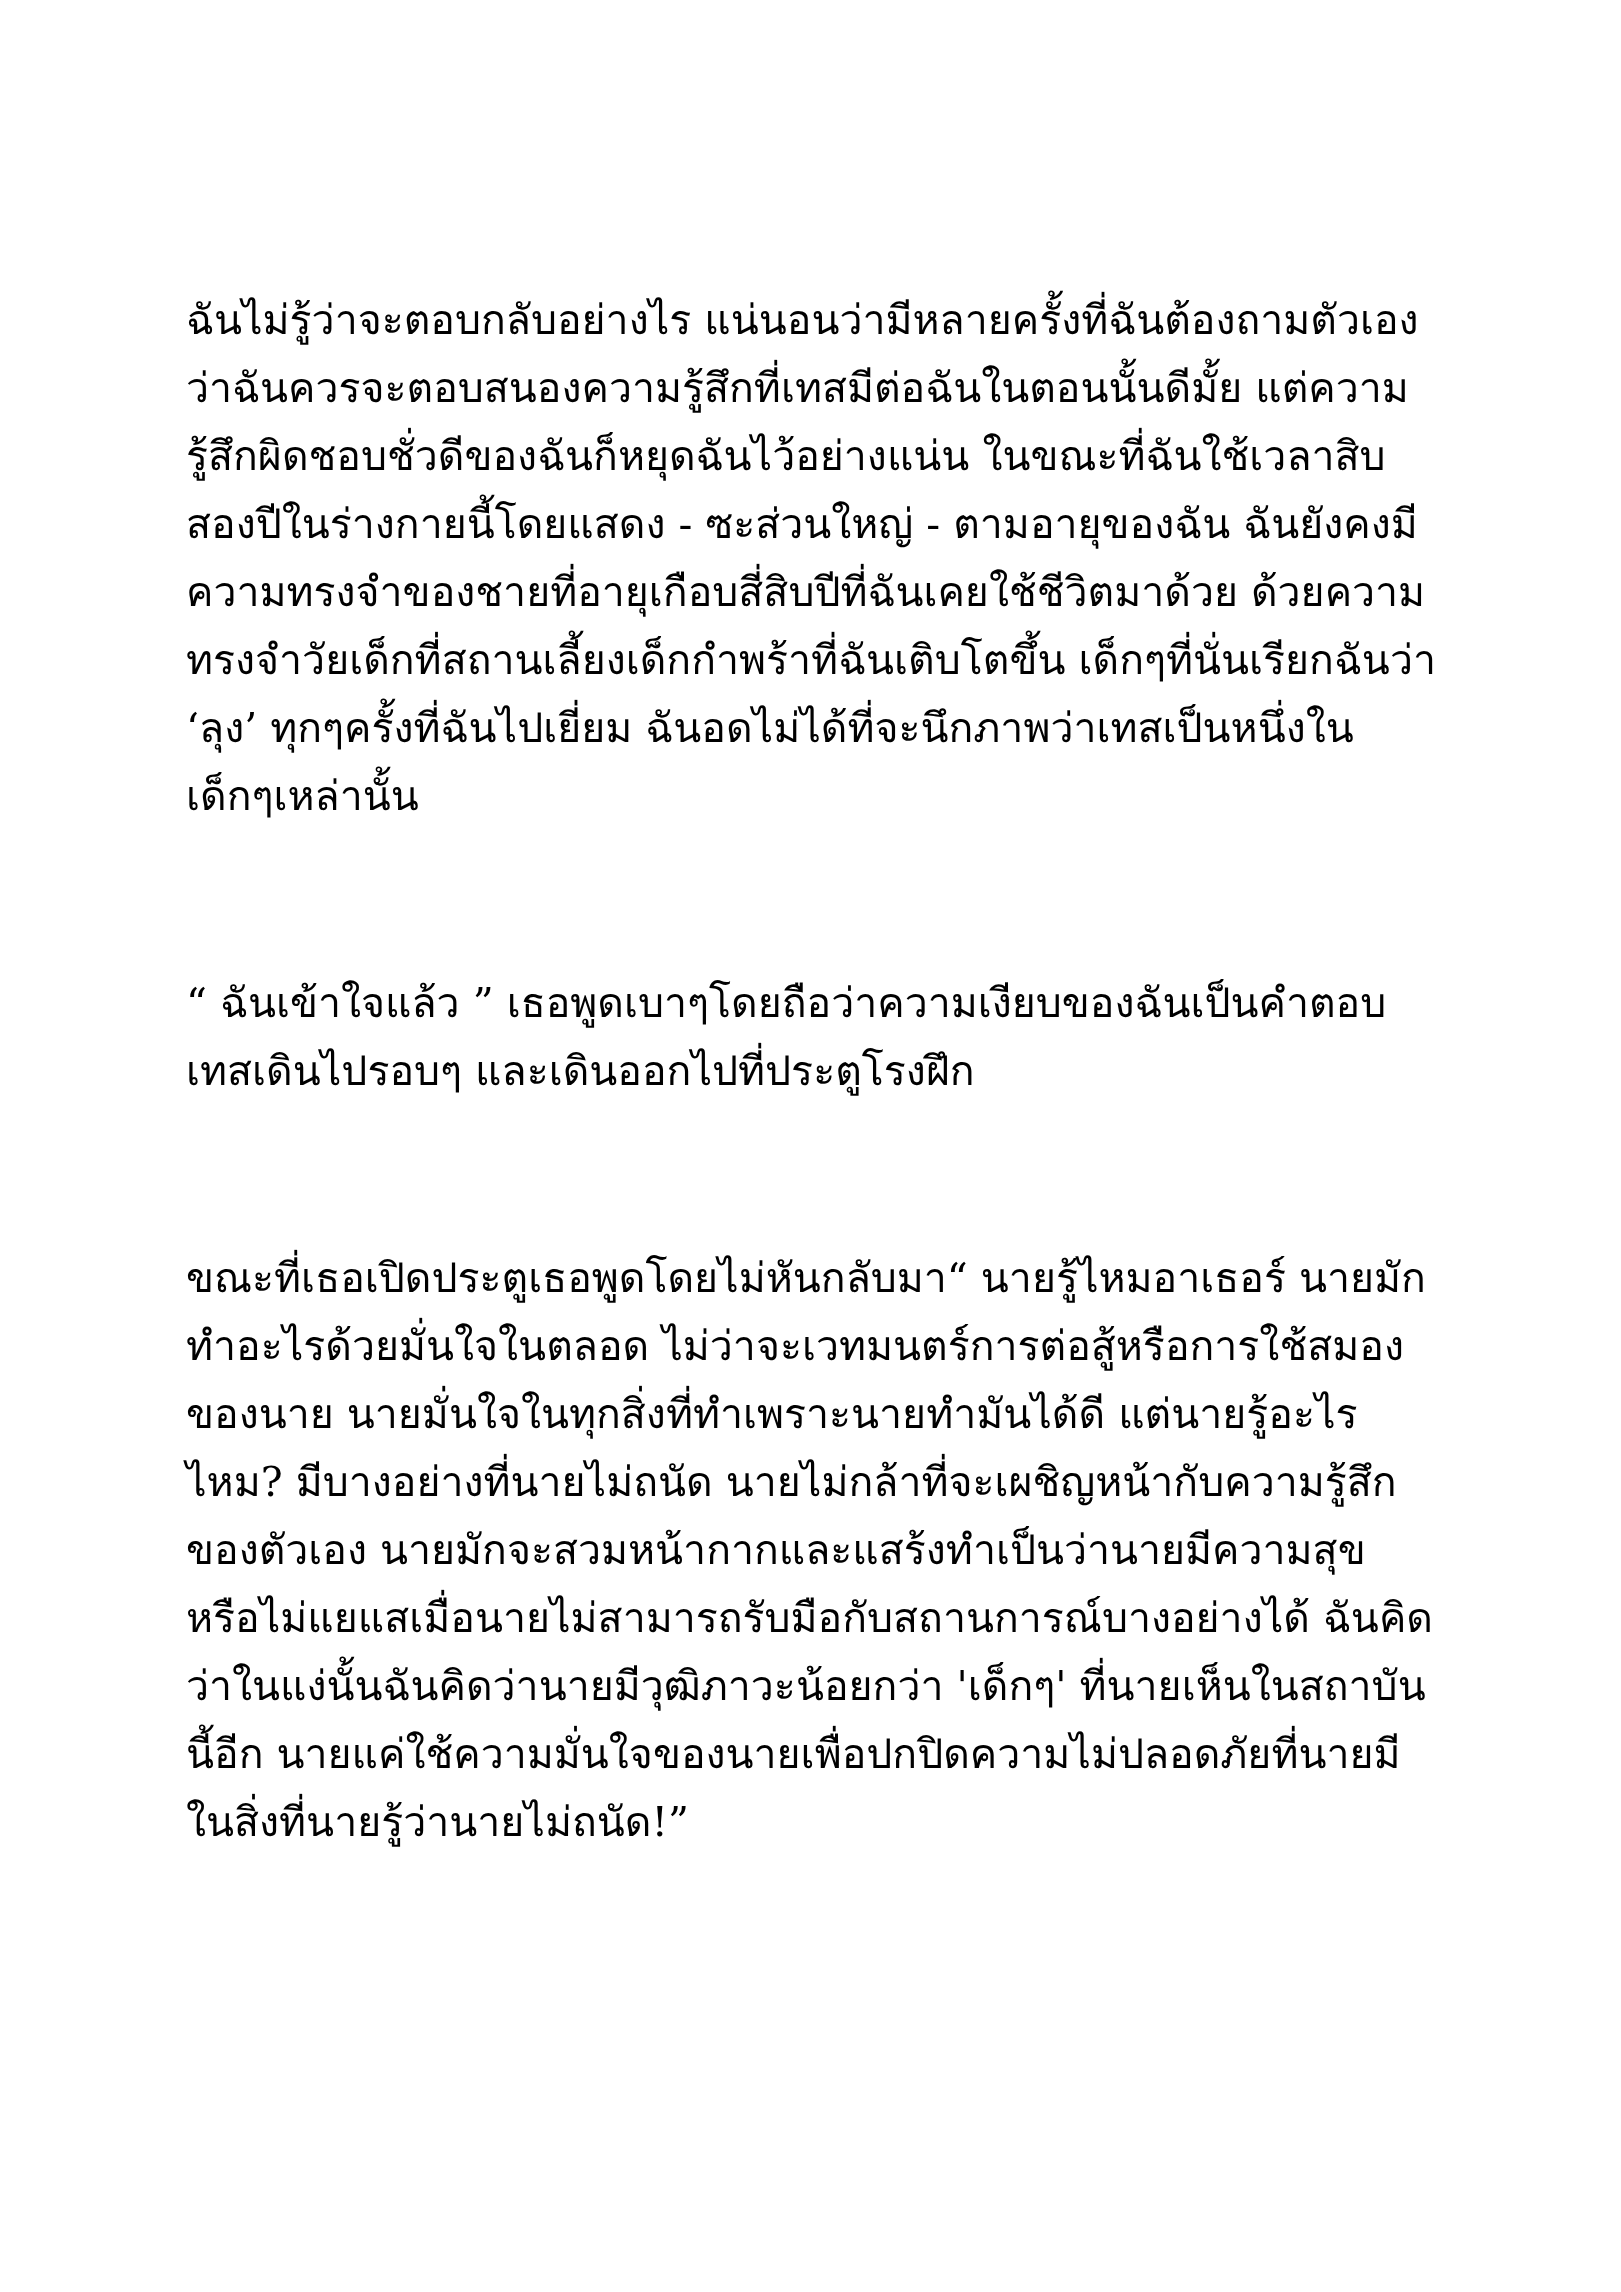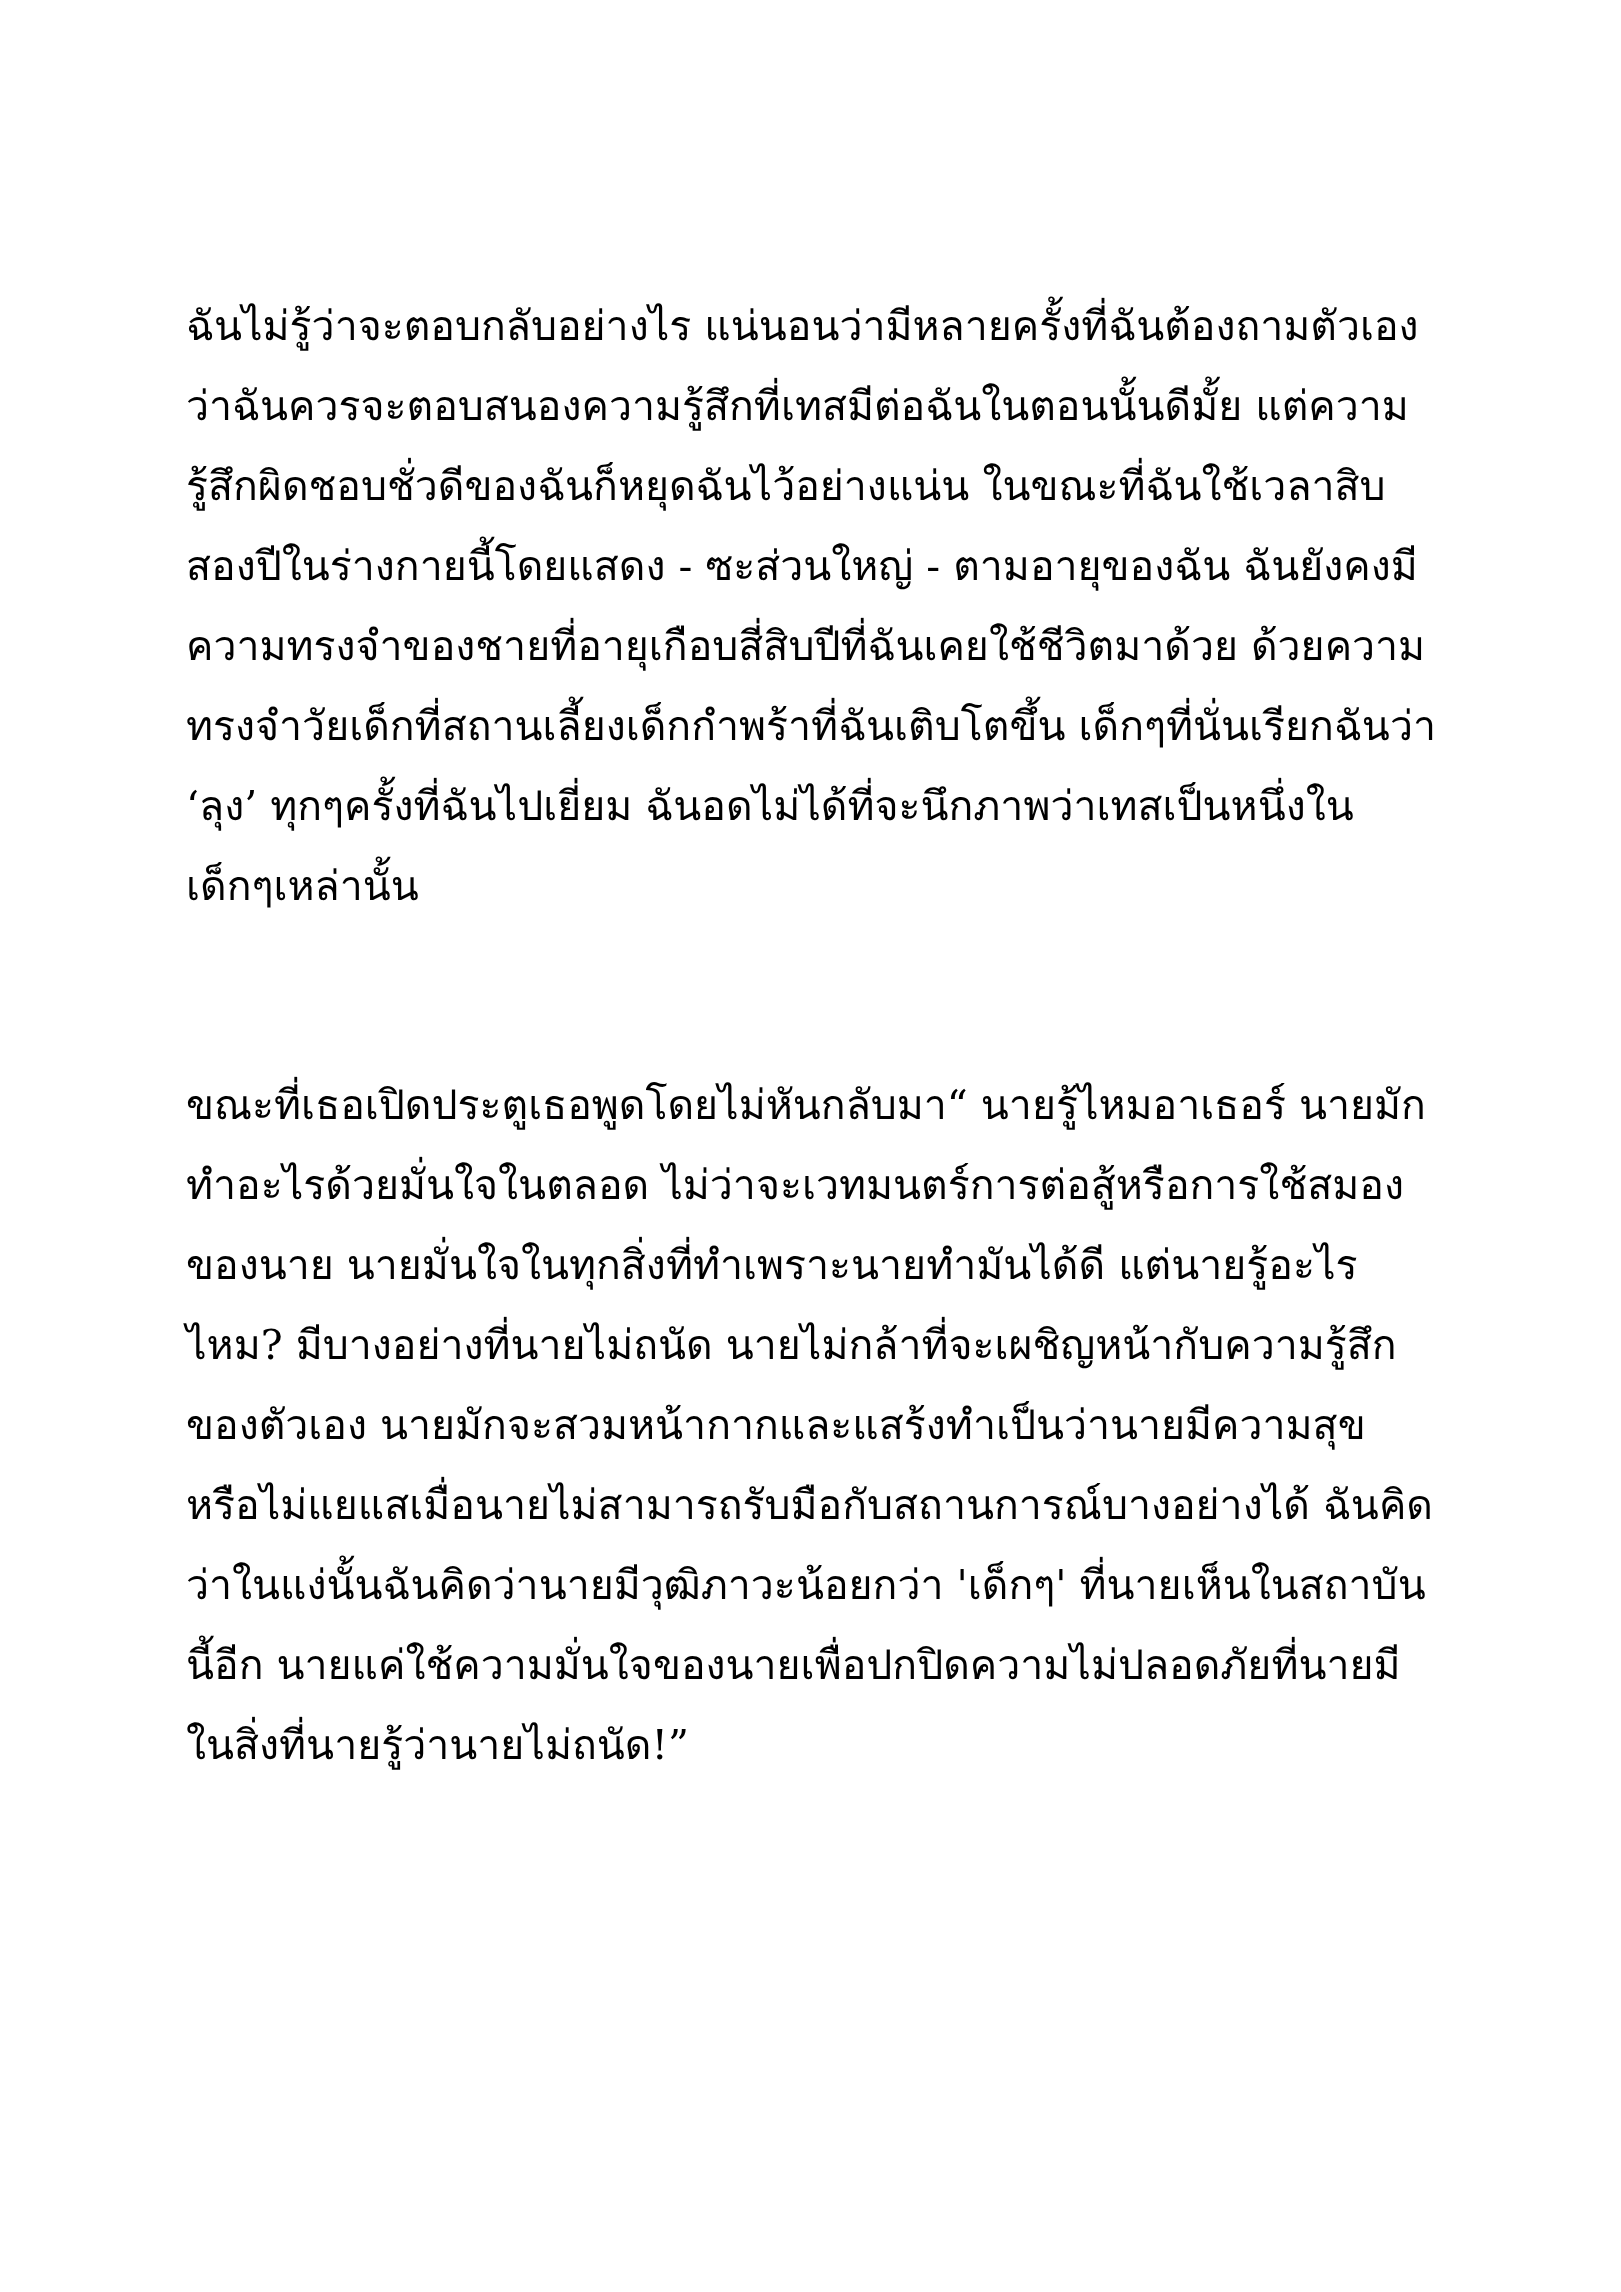--- a/index.html
+++ b/index.html
@@ -12,35 +12,36 @@
     width: 1621px;
     height: 2293px;
     margin: 0 auto;
     background: #ffffff;
     color: #000000;
     box-sizing: border-box;
     padding: 286px 182px 0 186px;
     overflow: hidden;
     font-family: "DejaVu Serif", "Liberation Serif", serif;
     font-size: 41px;
-    line-height: 80px;
+    line-height: 68px;
     text-align: left;
   }
   .doc-page p.body-paragraph {
     margin: 0 0 139px 0;
     font-weight: normal;
     letter-spacing: 0;
     word-break: normal;
   }
   .doc-page p.body-paragraph:last-child {
     margin-bottom: 0;
   }
 </style>
 </head>
 <body>
 
 <div class="doc-page">
   <p class="body-paragraph">ฉันไม่รู้ว่าจะตอบกลับอย่างไร แน่นอนว่ามีหลายครั้งที่ฉันต้องถามตัวเองว่าฉันควรจะตอบสนองความรู้สึกที่เทสมีต่อฉันในตอนนั้นดีมั้ย แต่ความรู้สึกผิดชอบชั่วดีของฉันก็หยุดฉันไว้อย่างแน่น ในขณะที่ฉันใช้เวลาสิบสองปีในร่างกายนี้โดยแสดง - ซะส่วนใหญ่ - ตามอายุของฉัน ฉันยังคงมีความทรงจำของชายที่อายุเกือบสี่สิบปีที่ฉันเคยใช้ชีวิตมาด้วย ด้วยความทรงจำวัยเด็กที่สถานเลี้ยงเด็กกำพร้าที่ฉันเติบโตขึ้น เด็กๆที่นั่นเรียกฉันว่า ‘ลุง’ ทุกๆครั้งที่ฉันไปเยี่ยม ฉันอดไม่ได้ที่จะนึกภาพว่าเทสเป็นหนึ่งในเด็กๆเหล่านั้น</p>
 
+  <p class="body-paragraph">“ ฉันเข้าใจแล้ว ” เธอพูดเบาๆโดยถือว่าความเงียบของฉันเป็นคำตอบ เทสเดินไปรอบๆ และเดินออกไปที่ประตูโรงฝึก</p>
 
   <p class="body-paragraph">ขณะที่เธอเปิดประตูเธอพูดโดยไม่หันกลับมา“ นายรู้ไหมอาเธอร์ นายมักทำอะไรด้วยมั่นใจในตลอด ไม่ว่าจะเวทมนตร์การต่อสู้หรือการใช้สมองของนาย นายมั่นใจในทุกสิ่งที่ทำเพราะนายทำมันได้ดี แต่นายรู้อะไรไหม? มีบางอย่างที่นายไม่ถนัด นายไม่กล้าที่จะเผชิญหน้ากับความรู้สึกของตัวเอง นายมักจะสวมหน้ากากและแสร้งทำเป็นว่านายมีความสุขหรือไม่แยแสเมื่อนายไม่สามารถรับมือกับสถานการณ์บางอย่างได้ ฉันคิดว่าในแง่นั้นฉันคิดว่านายมีวุฒิภาวะน้อยกว่า 'เด็กๆ' ที่นายเห็นในสถาบันนี้อีก นายแค่ใช้ความมั่นใจของนายเพื่อปกปิดความไม่ปลอดภัยที่นายมีในสิ่งที่นายรู้ว่านายไม่ถนัด!”</p>
 </div>
 
 
 </body></html>

